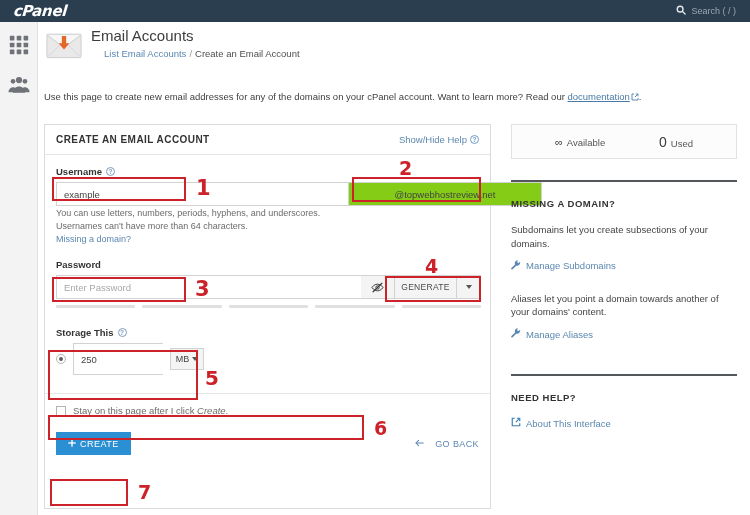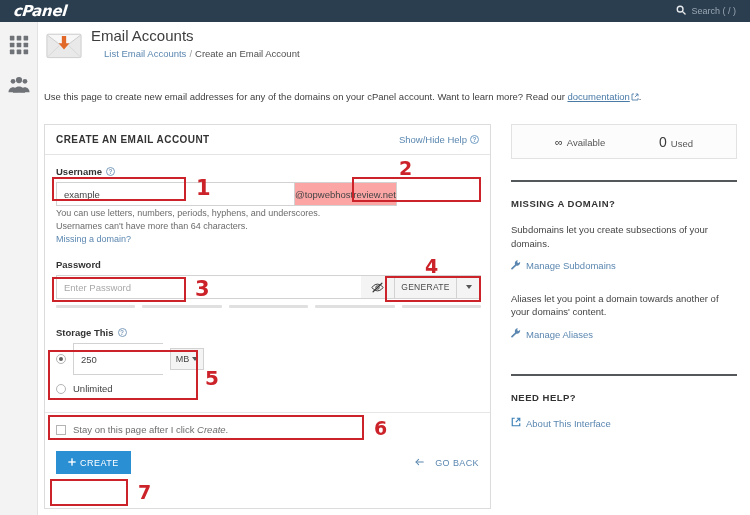--- a/index.html
+++ b/index.html
@@ -97,24 +97,24 @@
   }
 
   .inp {
     height: 24px; border: 1px solid #d2d2d2; background: #fff;
     font-size: 9.5px; color: #444; padding: 0 7px; outline: none;
     font-family: "Liberation Sans", sans-serif;
   }
   .inp::placeholder { color: #a8a8a8; }
 
   
-  .user-row { display: flex; align-items: stretch; width: 341px; }
+  .user-row { display: flex; align-items: stretch; width: 486px; }
   .user-inp { width: 292px; border-right: none; }
   .domain-box {
-    flex: 1; height: 24px; border: 1px solid #d2d2d2; background: #fca5a5;
+    flex: 1; height: 24px; border: 1px solid #d2d2d2; background: #84cc16;
     display: flex; align-items: center; justify-content: center;
     font-size: 9.5px; color: #444;
   }
   .hint { font-size: 9px; color: #6b6b6b; line-height: 1.45; margin-top: 1px; }
   .hint a { color: #5b87b0; text-decoration: none; }
 
   
   .pw-row { display: flex; align-items: stretch; width: 425px; }
   .pw-inp { flex: 1; border-right: none; }
   .eye-btn {
@@ -340,24 +340,20 @@
         <span class="qmark grey">?</span>
       </div>
       <div class="radio-row">
         <span class="radio on"></span>
         <input class="inp qty-inp" type="text" value="250" style="">
         <div class="unit-box">
           <span>MB</span>
           <span class="caret"></span>
         </div>
       </div>
-      <div class="radio-row" style="margin-top:8px;">
-        <span class="radio"></span>
-        <span class="radio-lbl">Unlimited</span>
-      </div>
 
 
       <div class="divider" style="margin-top:18px;"></div>
 
       <div class="cb-row" style="margin-top:11px;">
         <span class="cb"></span>
         <span class="cb-lbl muted"><span>Stay on this page after I click </span><em>Create</em><span>.</span></span>
       </div>
 
       <div class="foot-row" style="margin-top:16px;">

